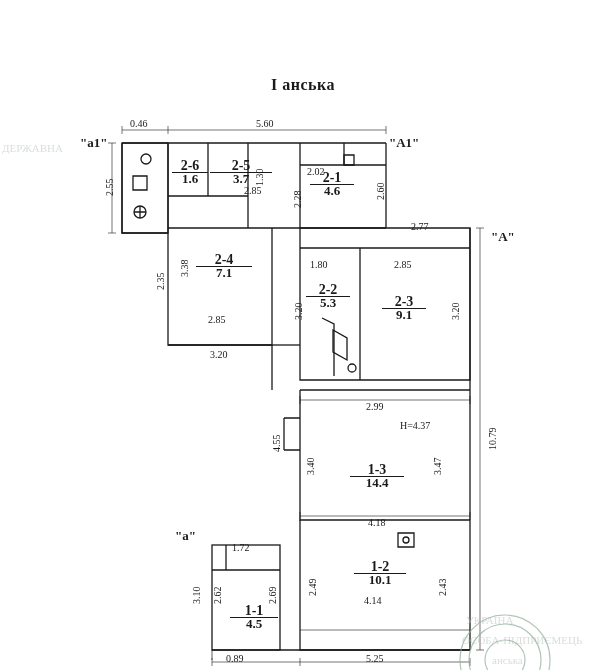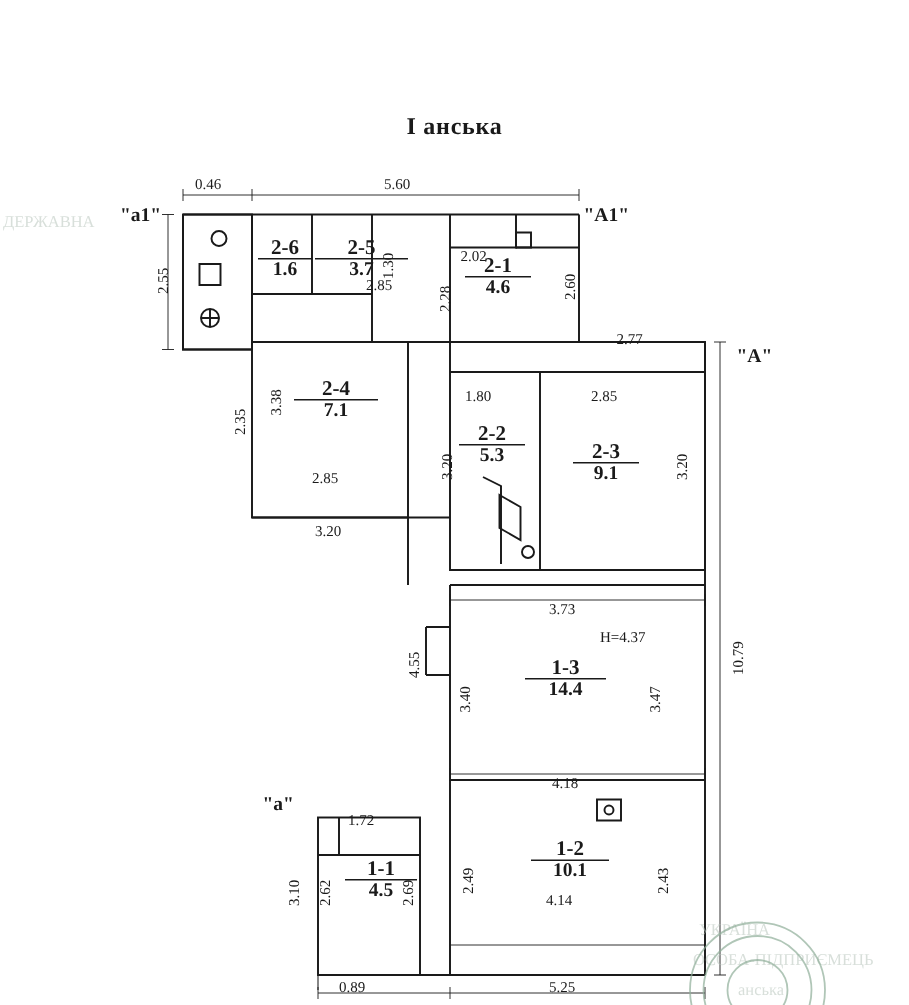--- a/index.html
+++ b/index.html
@@ -165,43 +165,43 @@
   <span class="ra">7.1</span>
 </div>
 <div class="room" style="left:306px;top:284px;width:44px">
   <span class="rn">2-2</span>
   <span class="ra">5.3</span>
 </div>
 <div class="room" style="left:382px;top:296px;width:44px">
   <span class="rn">2-3</span>
   <span class="ra">9.1</span>
 </div>
-<div class="room" style="left:350px;top:440px;width:54px">
+<div class="room" style="left:350px;top:464px;width:54px">
   <span class="rn">1-3</span>
   <span class="ra">14.4</span>
 </div>
-<div class="room" style="left:230px;top:574px;width:48px">
+<div class="room" style="left:230px;top:605px;width:48px">
   <span class="rn">1-1</span>
   <span class="ra">4.5</span>
 </div>
 <div class="room" style="left:354px;top:561px;width:52px">
   <span class="rn">1-2</span>
   <span class="ra">10.1</span>
 </div>
 
 <div class="lbl" style="left:130px;top:118px">0.46</div>
 <div class="lbl" style="left:256px;top:118px">5.60</div>
 <div class="lbl" style="left:307px;top:166px">2.02</div>
 <div class="lbl" style="left:244px;top:185px">2.85</div>
 <div class="lbl" style="left:411px;top:221px">2.77</div>
 <div class="lbl" style="left:310px;top:259px">1.80</div>
 <div class="lbl" style="left:394px;top:259px">2.85</div>
 <div class="lbl" style="left:208px;top:314px">2.85</div>
 <div class="lbl" style="left:210px;top:349px">3.20</div>
-<div class="lbl" style="left:366px;top:401px">3.73</div>
+<div class="lbl" style="left:366px;top:401px">2.99</div>
 <div class="lbl" style="left:400px;top:420px">H=4.37</div>
 <div class="lbl" style="left:368px;top:517px">4.18</div>
 <div class="lbl" style="left:232px;top:542px">1.72</div>
 <div class="lbl" style="left:364px;top:595px">4.14</div>
 <div class="lbl" style="left:226px;top:653px">0.89</div>
 <div class="lbl" style="left:366px;top:653px">5.25</div>
 
 <div class="vert" style="left:104px;top:196px;transform:rotate(-90deg)">2.55</div>
 <div class="vert" style="left:254px;top:186px;transform:rotate(-90deg)">1.30</div>
 <div class="vert" style="left:292px;top:208px;transform:rotate(-90deg)">2.28</div>

